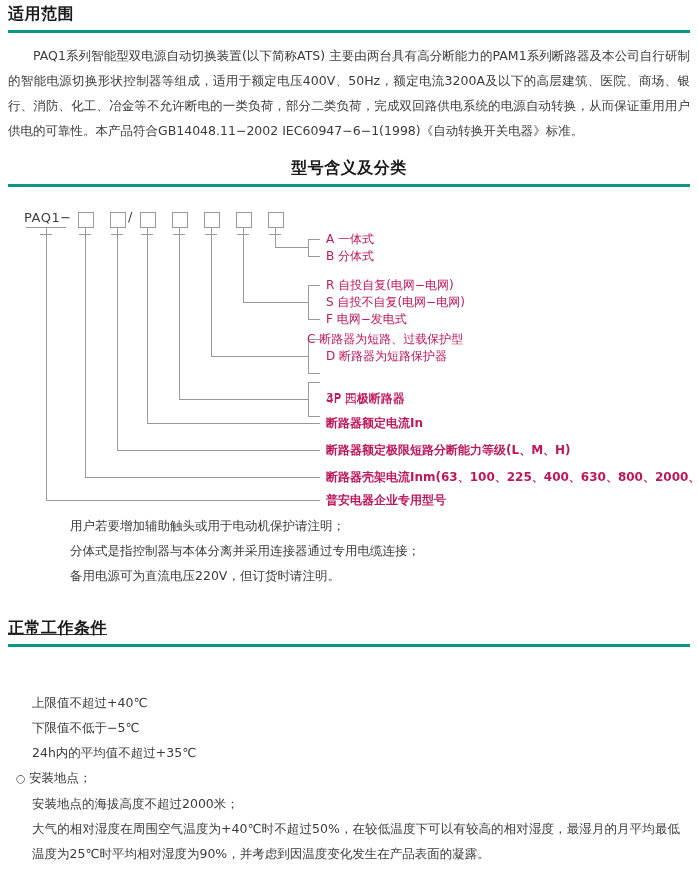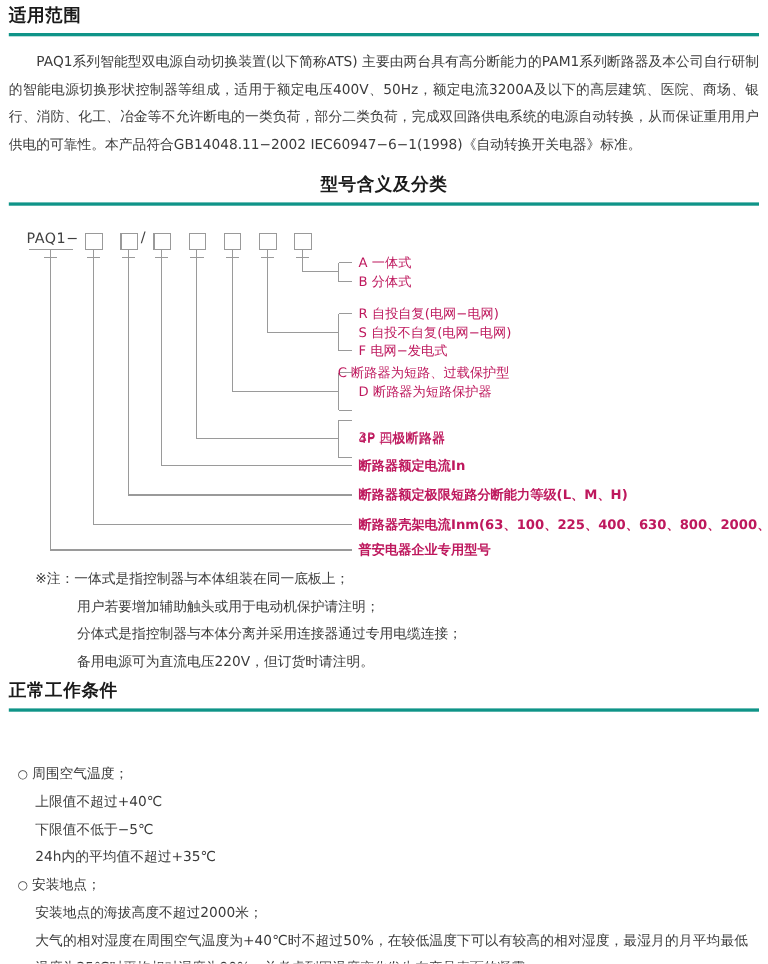--- a/index.html
+++ b/index.html
@@ -187,38 +187,32 @@
     <div class="dg-label" style="left:326px;top:170px;margin-top:16px;">3P 三极断路器</div>
     <div class="dg-label" style="left:326px;top:187px;">4P 四极断路器</div>
 
     <div class="dg-label" style="left:326px;top:211px;font-weight:bold;">断路器额定电流In</div>
     <div class="dg-label" style="left:326px;top:238px;font-weight:bold;">断路器额定极限短路分断能力等级(L、M、H)</div>
     <div class="dg-label" style="left:326px;top:265px;font-weight:bold;">断路器壳架电流Inm(63、100、225、400、630、800、2000、3200)</div>
     <div class="dg-label" style="left:326px;top:288px;font-weight:bold;">普安电器企业专用型号</div>
   </div>
 
   <div class="notes" style="position:absolute;left:0;top:513px;width:682px;">
-    <div class="note-line lead">
-      <span>※注：</span><span>一体式是指控制器与本体组装在同一底板上；</span>
-    </div>
     <div class="note-line hang">用户若要增加辅助触头或用于电动机保护请注明；</div>
     <div class="note-line hang">分体式是指控制器与本体分离并采用连接器通过专用电缆连接；</div>
     <div class="note-line hang">备用电源可为直流电压220V，但订货时请注明。</div>
   </div>
 
-  <div class="section" style="position:absolute;left:0;top:620px;width:682px;">
+  <div class="section" style="position:absolute;left:0;top:620px;width:682px;text-decoration:underline;">
     <div class="sec-title">正常工作条件</div>
     <div class="sec-rule"></div>
   </div>
 
   <div class="cond" style="position:absolute;left:0;top:690px;width:682px;">
 
-    <div class="cond-item bullet">
-      <span class="bullet-mark">○</span><span>周围空气温度；</span>
-    </div>
     <div class="cond-item sub">上限值不超过+40℃</div>
     <div class="cond-item sub">下限值不低于−5℃</div>
     <div class="cond-item sub">24h内的平均值不超过+35℃</div>
 
     <div class="cond-item bullet">
       <span class="bullet-mark">○</span><span>安装地点；</span>
     </div>
     <div class="cond-item sub">安装地点的海拔高度不超过2000米；</div>
 
     <div class="cond-item wrap" style="padding-right:10px;">大气的相对湿度在周围空气温度为+40℃时不超过50%，在较低温度下可以有较高的相对湿度，最湿月的月平均最低温度为25℃时平均相对湿度为90%，并考虑到因温度变化发生在产品表面的凝露。</div>

